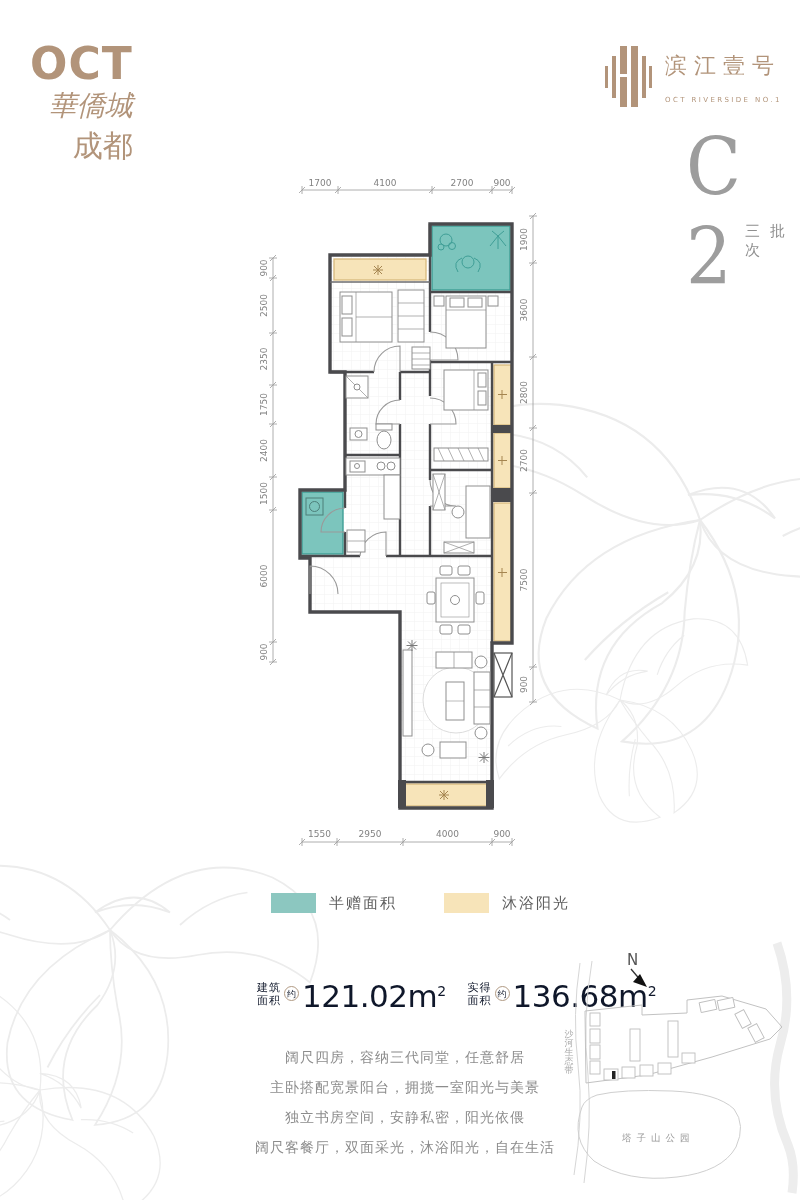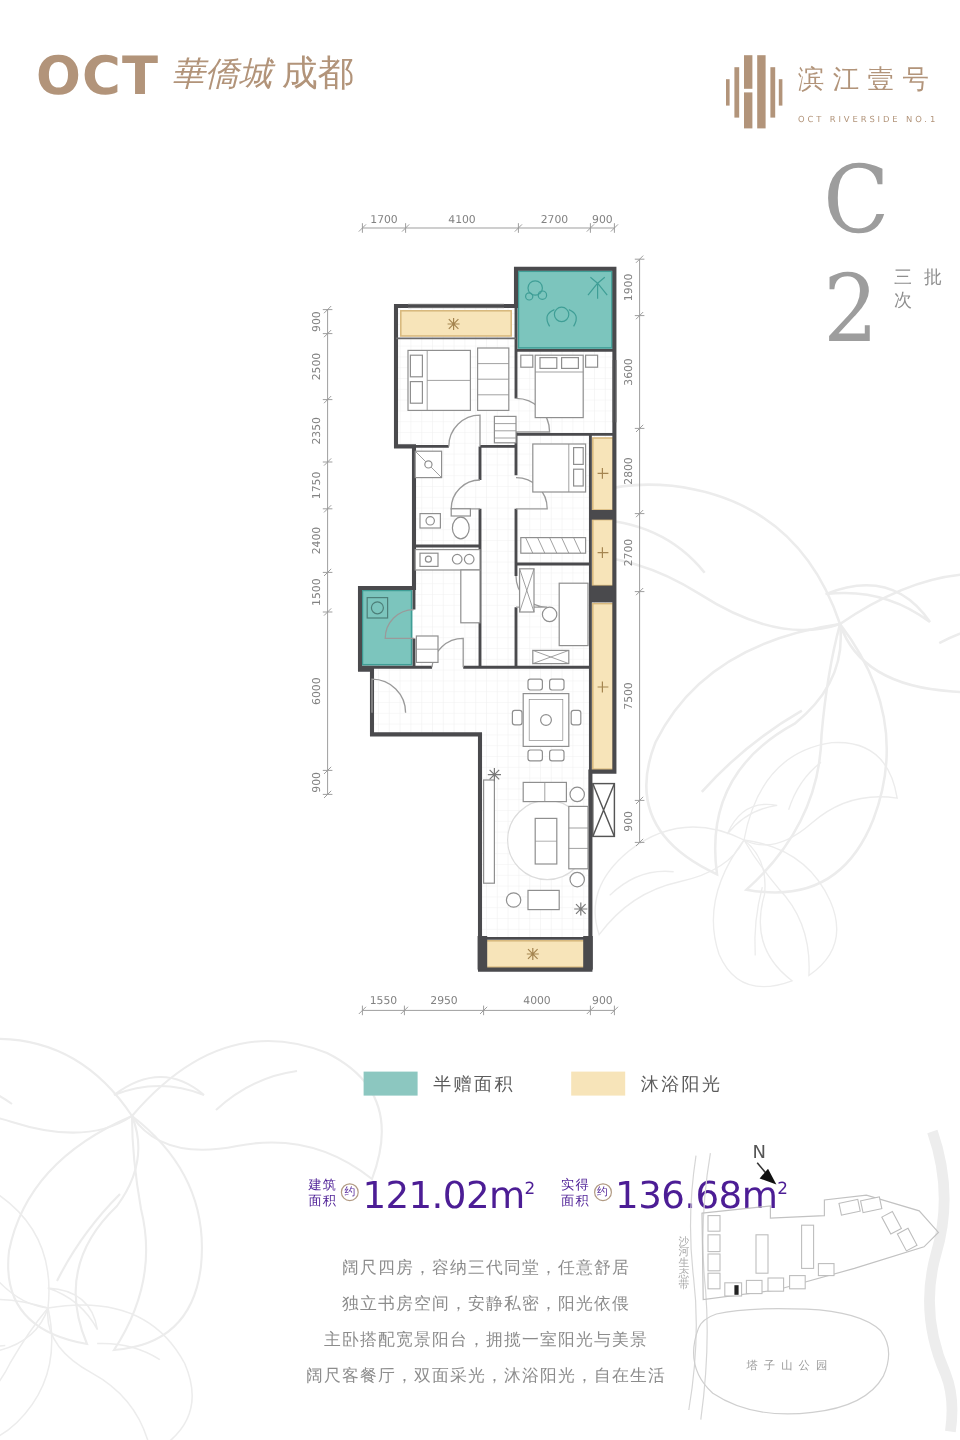--- a/index.html
+++ b/index.html
@@ -2,40 +2,40 @@
 <html><head>
 <meta charset="utf-8">
 <style>
   * { margin:0; padding:0; box-sizing:border-box; }
   html,body { background:#ffffff; }
   .page {
     position:relative; width:800px; height:1200px; background:#ffffff;
     overflow:hidden; font-family:"DejaVu Sans", sans-serif;
   }
   
-  .brand-left { position:absolute; left:30px; top:42px; display:flex; color:#b2947a; }
+  .brand-left { position:absolute; left:30px; top:42px; display:flex; align-items:flex-end; color:#b2947a;flex-direction:column; }
   .brand-oct  { font-size:44px; font-weight:bold; letter-spacing:1px; line-height:44px; }
   .brand-cn   { font-family:"DejaVu Serif", serif; font-style:italic; font-size:28px; line-height:40px; margin-left:10px; }
   .brand-city { font-family:"DejaVu Serif", serif; font-size:30px; line-height:40px; margin-left:8px; }
   .brand-right { position:absolute; left:603px; top:44px; display:flex; align-items:center; color:#b2947a; }
   .brand-right .txt { margin-left:10px; }
   .brand-right .cn { font-size:22px; letter-spacing:7px; white-space:nowrap; }
   .brand-right .en { font-size:7px; letter-spacing:2.4px; margin-top:15px; white-space:nowrap; }
   
   .unit-code  { position:absolute; left:686px; top:128px; font-family:"DejaVu Serif", serif; font-weight:300;
                 font-size:72px; letter-spacing:8px; color:#9d9d9d; transform:scaleY(1.08); }
   .unit-batch { position:absolute; left:745px; top:222px; font-size:15px; letter-spacing:10px; color:#8f8f8f; }
   
-  .legend { position:absolute; left:271px; top:893px; display:flex; align-items:flex-end;margin-left:32px; }
+  .legend { position:absolute; left:271px; top:893px; display:flex; align-items:flex-end; }
   .legend .swatch { width:45px; height:20px; }
   .legend .lab { font-size:15px; color:#5c5c5c; letter-spacing:2px; margin-left:13px; }
   .legend .item2 { margin-left:47px; display:flex; align-items:center; }
   .legend .item1 { display:flex; align-items:center; }
   
-  .areas { position:absolute; left:257px; top:974px; display:flex; align-items:flex-start; color:#4c1d95; }
+  .areas { position:absolute; left:257px; top:974px; display:flex; align-items:flex-start; color:#0f172a; }
   .area-group { display:flex; align-items:center; }
   .area-group + .area-group { margin-left:22px; }
   .area-label { font-size:11px; line-height:13px; letter-spacing:1px; }
   .approx { width:15px; height:15px; border:1px solid #b19a83; border-radius:50%;
             font-size:9px; line-height:14px; text-align:center; margin-left:3px; }
   .area-value { font-size:31px; line-height:34px; margin-left:3px; letter-spacing:-0.5px; }
   .area-value sup { font-size:14px; }
   
   .description { position:absolute; left:248px; top:1042px; width:314px; text-align:center;
                  font-size:14px; color:#8c8c8c; letter-spacing:1px; }
@@ -371,22 +371,22 @@
         <div>实得</div>
         <div>面积</div>
       </div>
       <div class="approx">约</div>
       <div class="area-value"><span>136.68m</span><sup>2</sup></div>
     </div>
   </div>
 
   <div class="description">
     <div class="line">阔尺四房，容纳三代同堂，任意舒居</div>
+    <div class="line">主卧搭配宽景阳台，拥揽一室阳光与美景</div>
     <div class="line">独立书房空间，安静私密，阳光依偎</div>
-    <div class="line">主卧搭配宽景阳台，拥揽一室阳光与美景</div>
     <div class="line">阔尺客餐厅，双面采光，沐浴阳光，自在生活</div>
   </div>
 
   <svg class="abs" style="left:552px;top:925px;" width="248" height="270" viewBox="0 0 248 270">
 
     <path d="M225,18 Q243,70 228,120 Q214,170 236,220 Q244,240 240,268" stroke="#ededed" stroke-width="9" fill="none"></path>
 
     <g stroke="#d6d6d6" stroke-width="1" fill="none">
       <path d="M28,38 Q20,90 26,140 Q32,190 22,250"></path>
       <path d="M40,36 Q30,95 36,150 Q40,200 32,258"></path>

